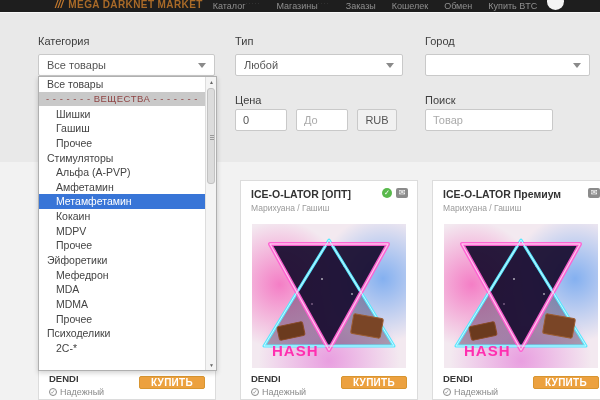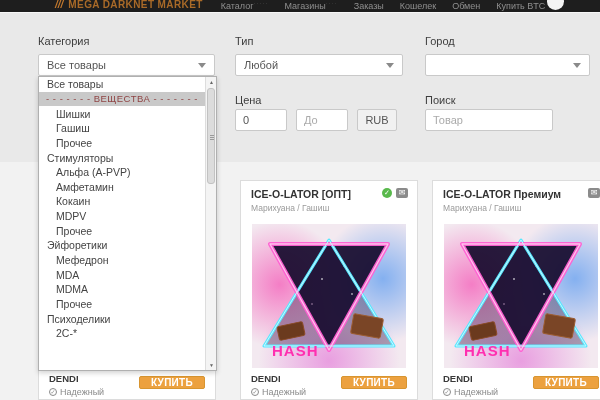--- a/index.html
+++ b/index.html
@@ -4,21 +4,21 @@
 <style>
   * { margin:0; padding:0; box-sizing:border-box; }
   html,body { width:600px; height:400px; }
   body { font-family:"Liberation Sans", sans-serif; }
   #app { position:relative; width:600px; height:400px; background:#f2f2f2; overflow:hidden; }
 
   
   .topbar { position:absolute; left:0; top:0; width:600px; height:12px; background:#1e1e1e; overflow:hidden; z-index:60; }
   .topbar-inner { display:flex; align-items:center; height:26px; transform:translateY(-9px); padding-left:55px; white-space:nowrap; }
   .logo-slashes { color:#c77b2e; font-weight:bold; font-size:10px; margin-right:5px; font-style:italic; }
-  .brand { color:#a96a28; font-weight:bold; font-size:10px; letter-spacing:.4px; margin-right:18px; }
+  .brand { color:#a96a28; font-weight:bold; font-size:10px; letter-spacing:.4px; margin-right:10px; }
   .nav-item { color:#8f8f8f; font-size:9px; margin-right:16px; cursor:pointer; }
   .nav-item .sup { font-size:6px; color:#5f5f5f; vertical-align:super; letter-spacing:1px; }
   .avatar { position:absolute; left:547px; top:-7px; width:17px; height:17px; border-radius:50%; background:#f4f4f4; z-index:61; }
 
   
   .filter-band { position:absolute; left:0; top:12px; width:600px; height:150px; background:#e9e9e9; border-top:1px solid #f7f7f7; }
   .flabel { position:absolute; font-size:11px; color:#3d3d3d; }
   .fselect, .finput, .faddon {
     position:absolute; height:22px; background:#fff; border:1px solid #c9c9c9; border-radius:2px;
     font-size:11px; color:#555; display:flex; align-items:center; padding:0 8px;
@@ -210,20 +210,23 @@
         </div>
         <div class="dd-item t-group">
           <span>Стимуляторы</span>
         </div>
         <div class="dd-item t-sub">
           <span>Альфа (A-PVP)</span>
         </div>
         <div class="dd-item t-sub">
           <span>Амфетамин</span>
         </div>
+        <div class="dd-item t-sub selected">
+          <span>Метамфетамин</span>
+        </div>
         <div class="dd-item t-sub">
           <span>Кокаин</span>
         </div>
         <div class="dd-item t-sub">
           <span>MDPV</span>
         </div>
         <div class="dd-item t-sub">
           <span>Прочее</span>
         </div>
         <div class="dd-item t-group">

